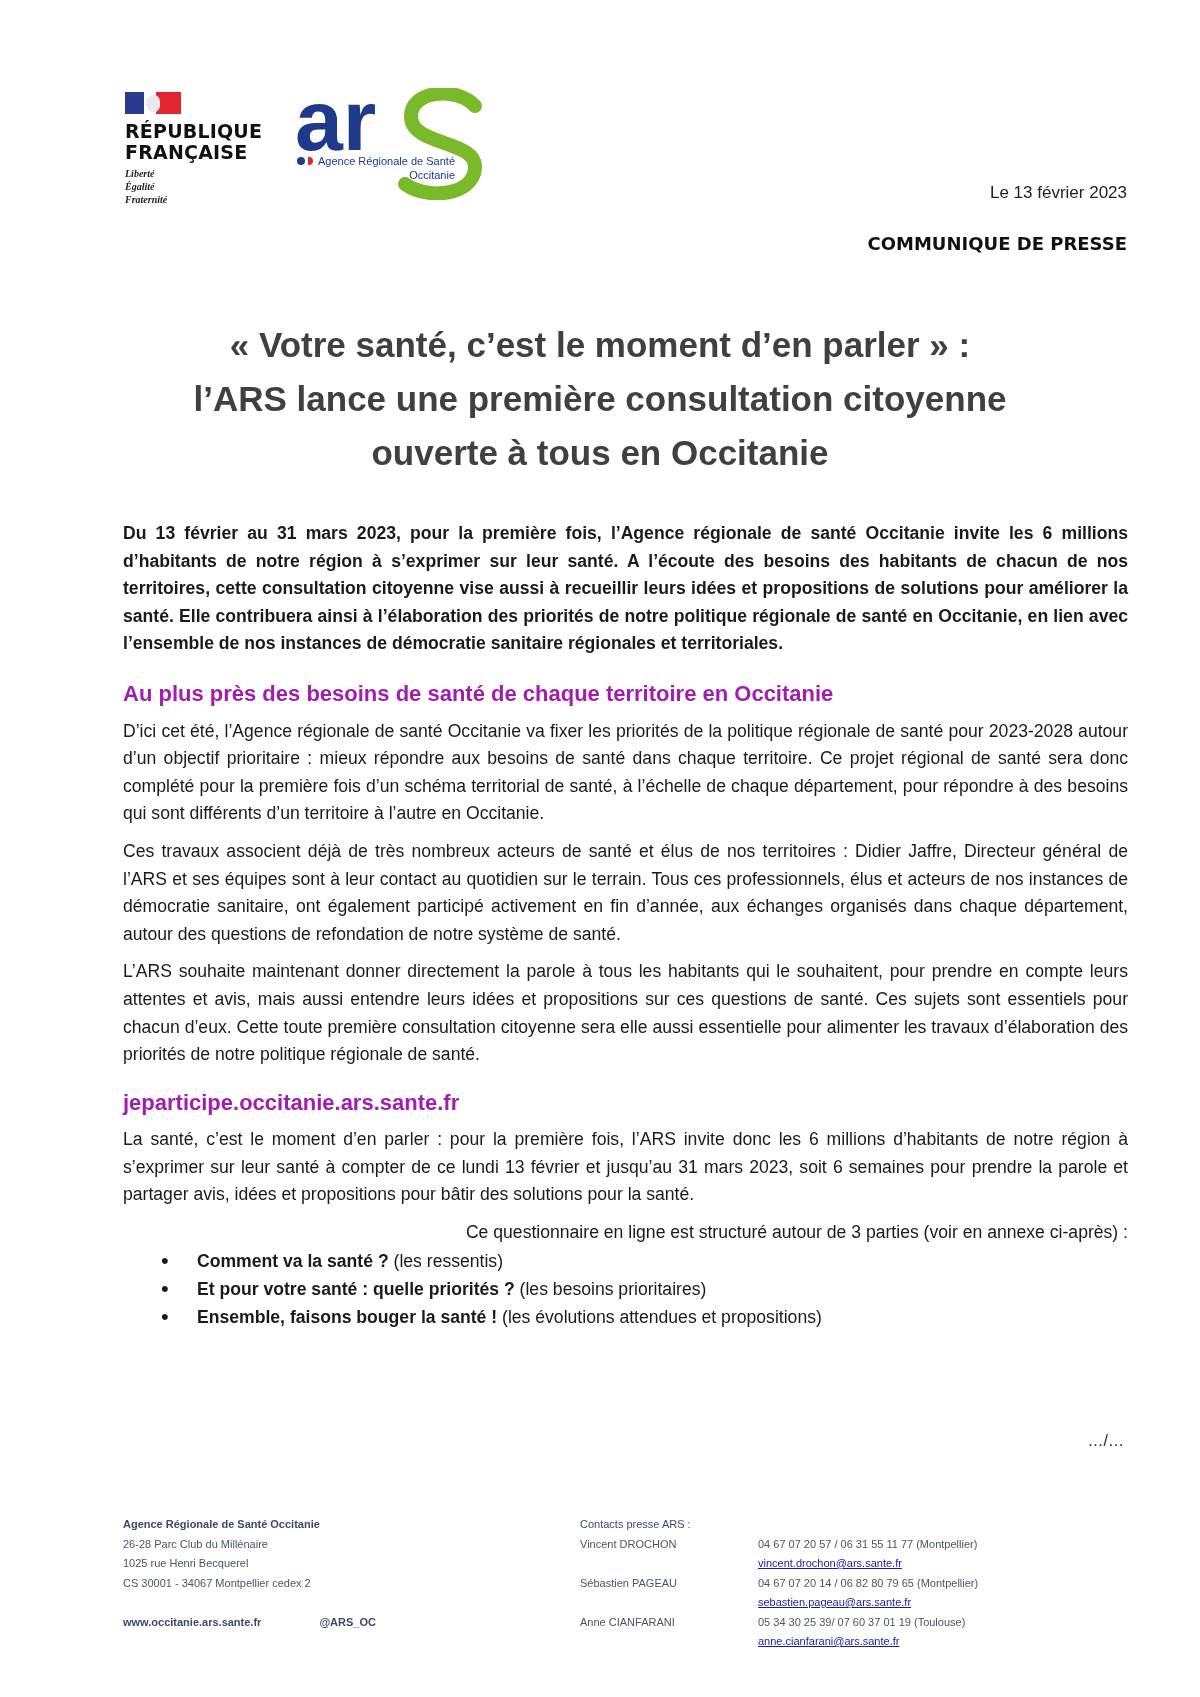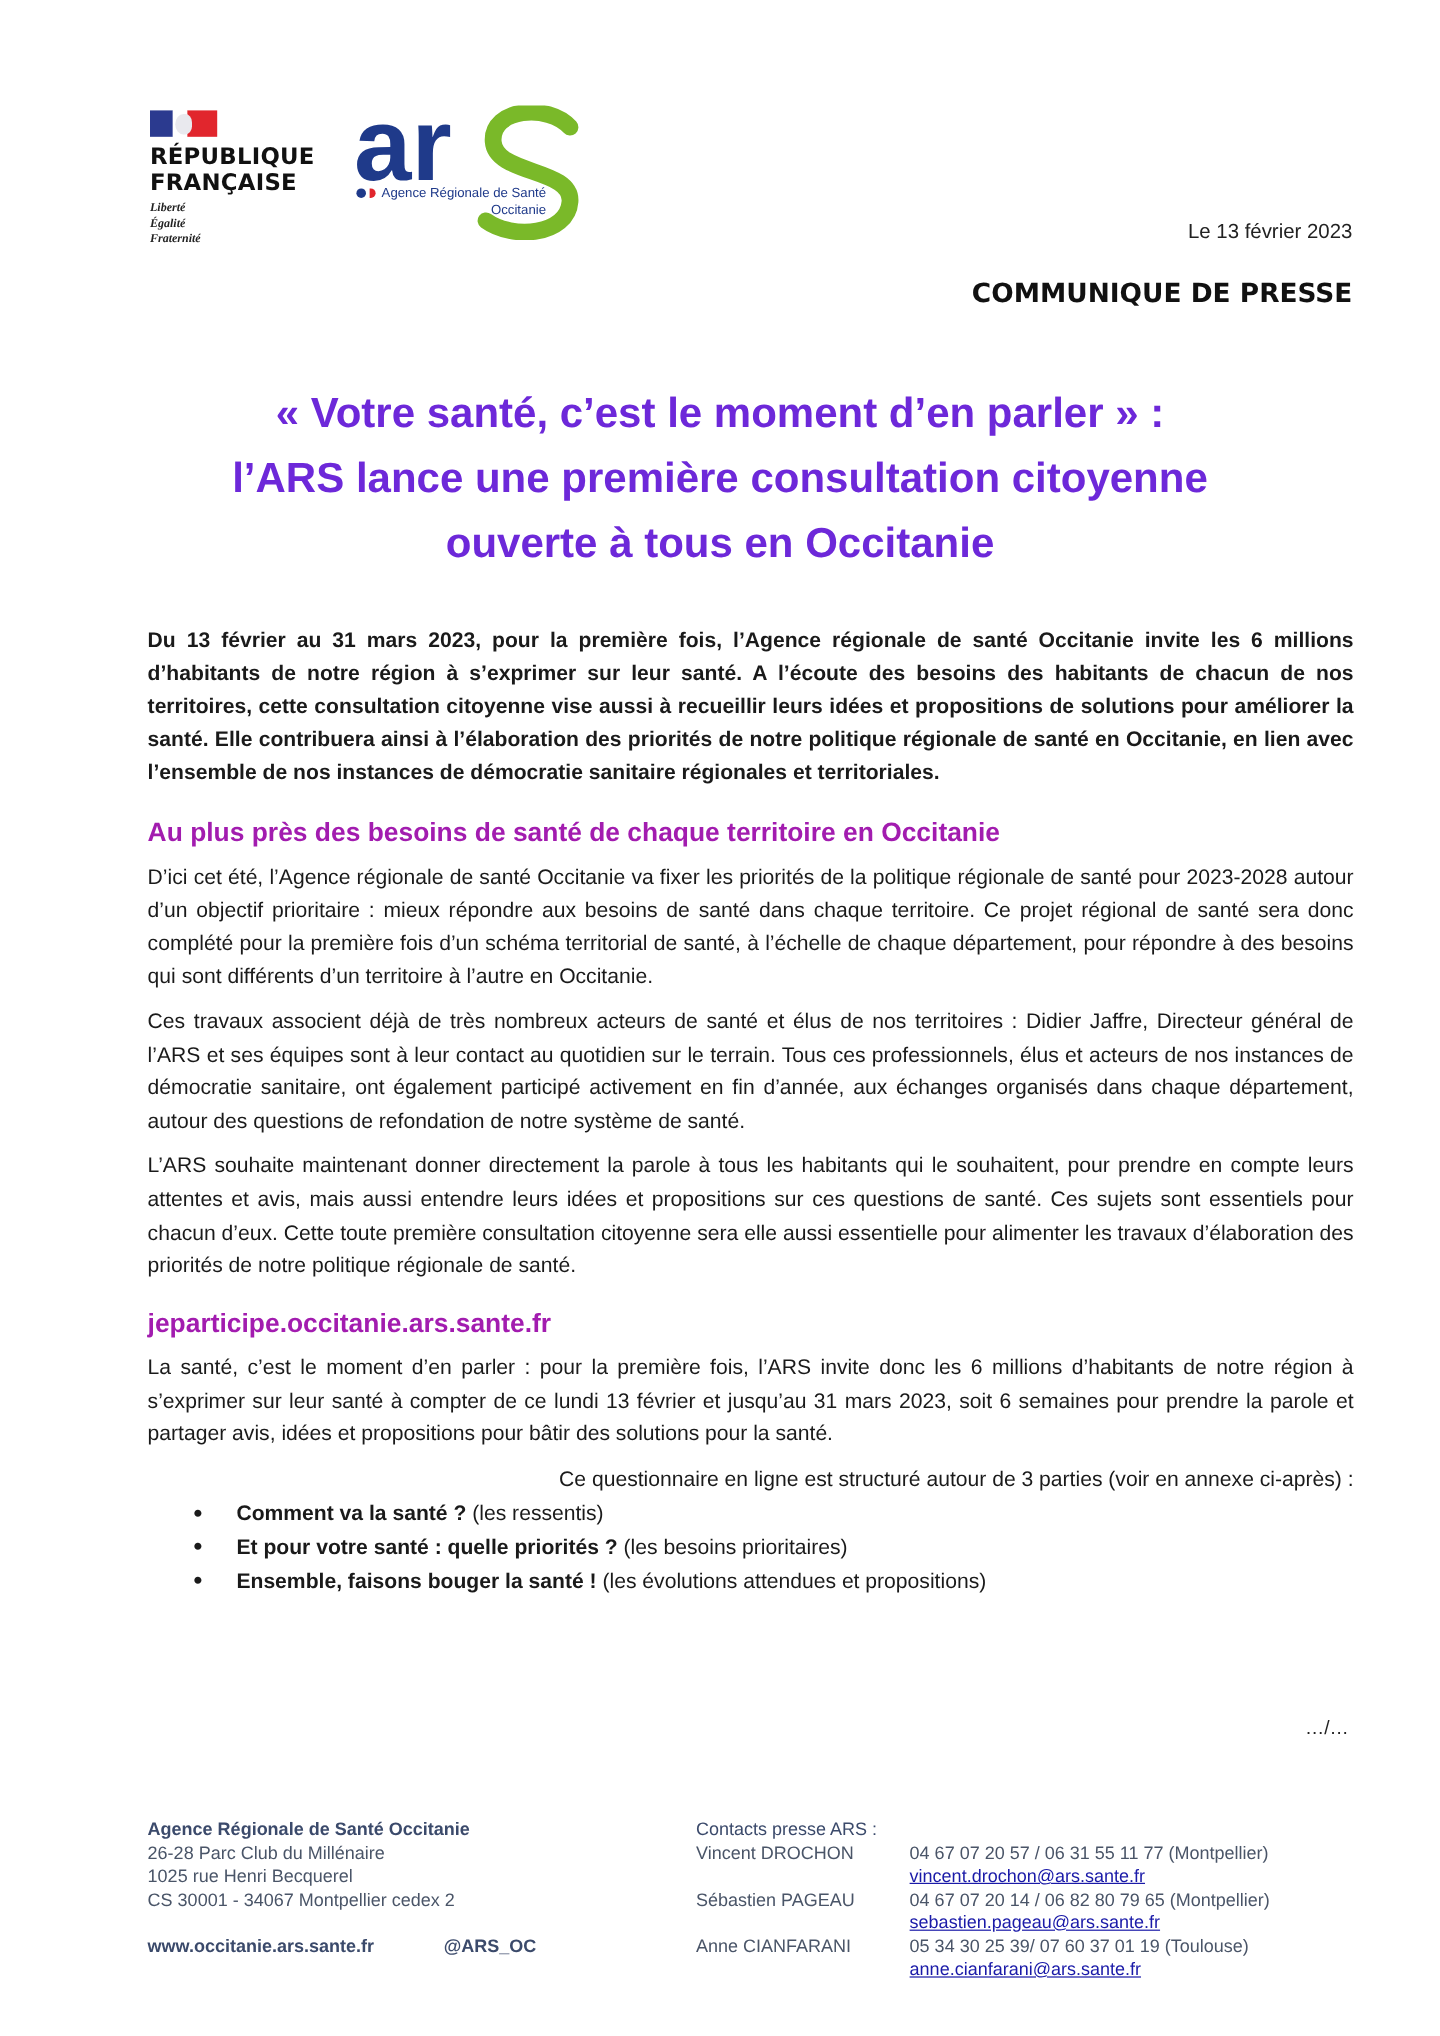--- a/index.html
+++ b/index.html
@@ -18,37 +18,37 @@
   .rf-motto { font-family: "Liberation Serif", serif; font-style: italic; font-weight: bold; font-size: 10px; line-height: 13px; color: #222; margin-top: 4px; }
 
   .ars-logo { left: 297px; top: 88px; width: 200px; height: 112px; }
   .ars-sub { left: 297px; top: 155px; text-align: right; }
   .ars-sub .line1 { font-size: 11px; color: #1f3a8a; display: flex; align-items: center; gap: 3px; }
   .ars-sub .dot { width: 8px; height: 8px; border-radius: 50%; background: #1f3a8a; display: inline-block; }
   .ars-sub .half { width: 5px; height: 8px; border-radius: 0 8px 8px 0; background: #e1262d; display: inline-block; margin-right: 2px; }
   .ars-sub .line2 { font-size: 11px; color: #1f3a8a; margin-top: 2px; }
 
   .date { right: 73px; top: 183px; font-size: 17px; color: #222; }
-  .cp { right: 73px; top: 233px; font-family: "DejaVu Sans", sans-serif; font-weight: bold; font-size: 22px; color: #111; }
+  .cp { right: 73px; top: 233px; font-family: "DejaVu Sans", sans-serif; font-weight: bold; font-size: 18px; color: #111; }
 
-  .title { left: 100px; top: 318px; width: 1000px; text-align: center; color: #6d28d9;
+  .title { left: 100px; top: 318px; width: 1000px; text-align: center; color: #404040;
            font-weight: bold; font-size: 35px; line-height: 54px; }
 
   .content { left: 123px; top: 520px; width: 1005px; font-size: 17.6px; line-height: 27.6px; color: #1a1a1a; }
   .content p { margin: 0; text-align: justify; }
   .lead { font-weight: bold; }
   .h2 { color: #a21caf; font-weight: bold; font-size: 22px; margin: 18px 0 10px 0 !important; text-align: left !important; }
   .gap { height: 10px; }
   .bullets { list-style: none; margin: 0; padding: 0 0 0 38px; }
   .bullets li { position: relative; padding-left: 36px; line-height: 28px; }
   .bullets li::before { content: "•"; position: absolute; left: 0; top: 0; font-size: 22px; }
   .cont { right: 76px; top: 1432px; font-size: 16px; color: #222; }
 
   
-  .footer { font-size: 15px; line-height: 19.5px; color: #4a5568; }
+  .footer { font-size: 11px; line-height: 19.5px; color: #4a5568; }
   .f-left { left: 123px; top: 1515px; width: 380px; }
   .f-left .org { color: #3b4a6b; font-weight: bold; }
   .f-left .links { margin-top: 20px; font-weight: bold; color: #3b4a6b; display: flex; gap: 58px; }
   .f-right { left: 580px; top: 1515px; width: 520px; }
   .f-right .hdr { font-weight: normal; color: #3b4a6b; }
   .contact { display: grid; grid-template-columns: 178px 1fr; }
   .contact .email { color: #1a1aa8; text-decoration: underline; }
   .contact + .contact { margin-top: 0px; }
 </style>
 </head>

